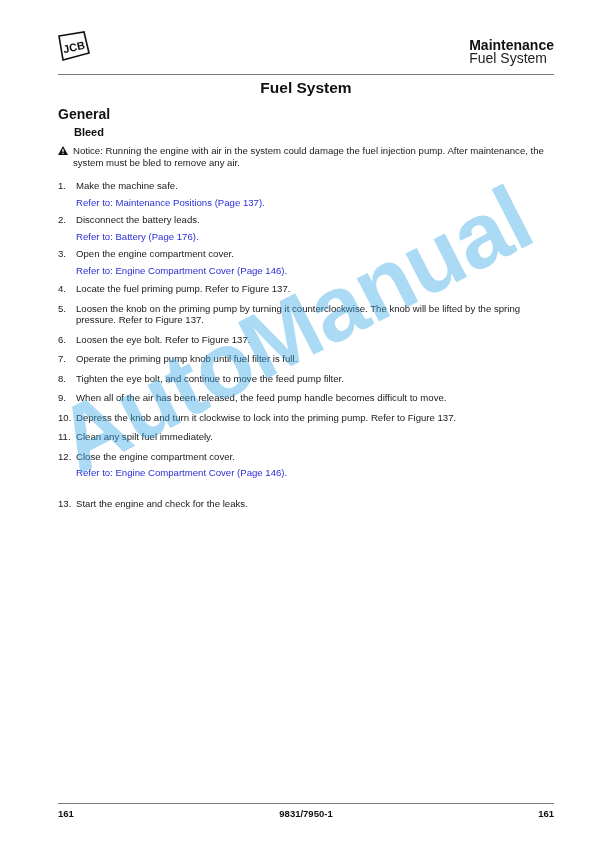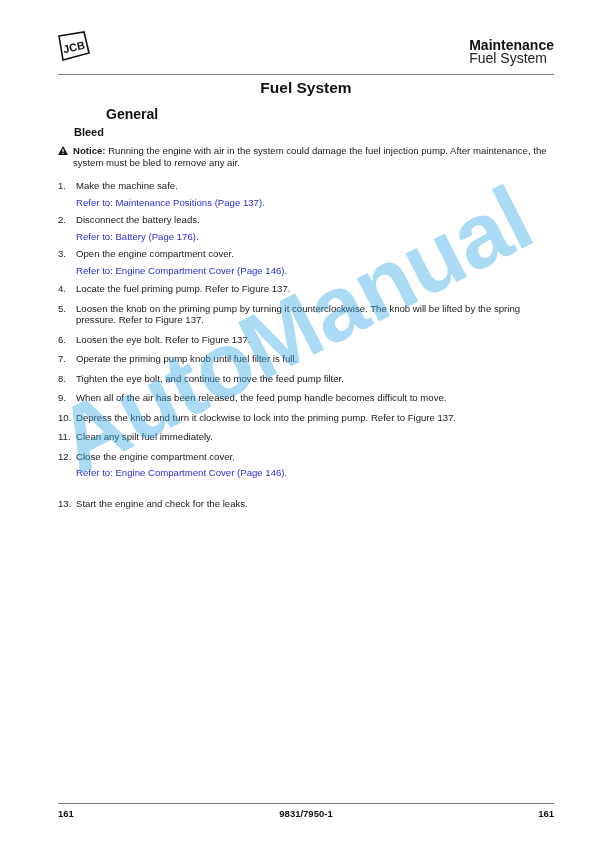--- a/index.html
+++ b/index.html
@@ -9,26 +9,26 @@
     }
     .page { position: absolute; left: 0; top: 0; width: 612px; height: 865px; }
     .logo { position: absolute; left: 57px; top: 31px; width: 34px; height: 30px; }
     .hdr-right { position: absolute; right: 58px; top: 39px; text-align: left; font-size: 14px; line-height: 13px; }
     .hdr-right .sec { font-weight: bold; color: #111; }
     .hdr-right .sub { color: #222; }
     .rule { position: absolute; left: 58px; width: 496px; height: 0; border-top: 1.2px solid #7a7a7a; }
     .rule.top { top: 74px; }
     .rule.bottom { top: 803px; }
     .title { position: absolute; left: 58px; width: 496px; top: 79px; text-align: center; font-size: 15.5px; font-weight: bold; color: #111; }
-    .h2 { position: absolute; left: 58px; top: 106px; font-size: 14px; font-weight: bold; color: #111; margin-left: 48px; }
+    .h2 { position: absolute; left: 58px; top: 106px; font-size: 14px; font-weight: bold; color: #111; }
     .h3 { position: absolute; left: 58px; top: 126px; font-size: 11px; font-weight: bold; color: #111; margin-left: 16px; }
     .notice { position: absolute; left: 58px; top: 145px; width: 498px; font-size: 9.6px; line-height: 11.5px; }
     .notice .icon { position: absolute; left: 0; top: 1px; width: 10px; height: 9px; }
     .notice .body { margin-left: 15px; }
-    .notice b { font-weight: bold; text-align: center; }
+    .notice b { font-weight: normal; text-align: center; }
     ol.steps { list-style: none; margin: 0; padding: 0; position: absolute; left: 58px; top: 180px; width: 498px; font-size: 9.6px; }
     ol.steps li { position: relative; padding-left: 18px; line-height: 11.5px; }
     ol.steps li .num { position: absolute; left: 0; top: 0; }
     ol.steps li .ref { display: block; color: #2b2fd6; margin-top: 5px; }
     .watermark { position: absolute; left: 40px; top: 400px; font-size: 92px; font-weight: bold; color: #3aa8e6; opacity: 0.42; transform: rotate(-27deg); transform-origin: left top; white-space: nowrap; pointer-events: none; letter-spacing: -1px; }
     .footer { position: absolute; top: 808px; left: 58px; width: 496px; font-size: 9.5px; font-weight: bold; color: #111; }
     .footer .l { position: absolute; left: 0; }
     .footer .c { position: absolute; left: 0; width: 100%; text-align: center; }
     .footer .r { position: absolute; right: 0; }
   </style>

